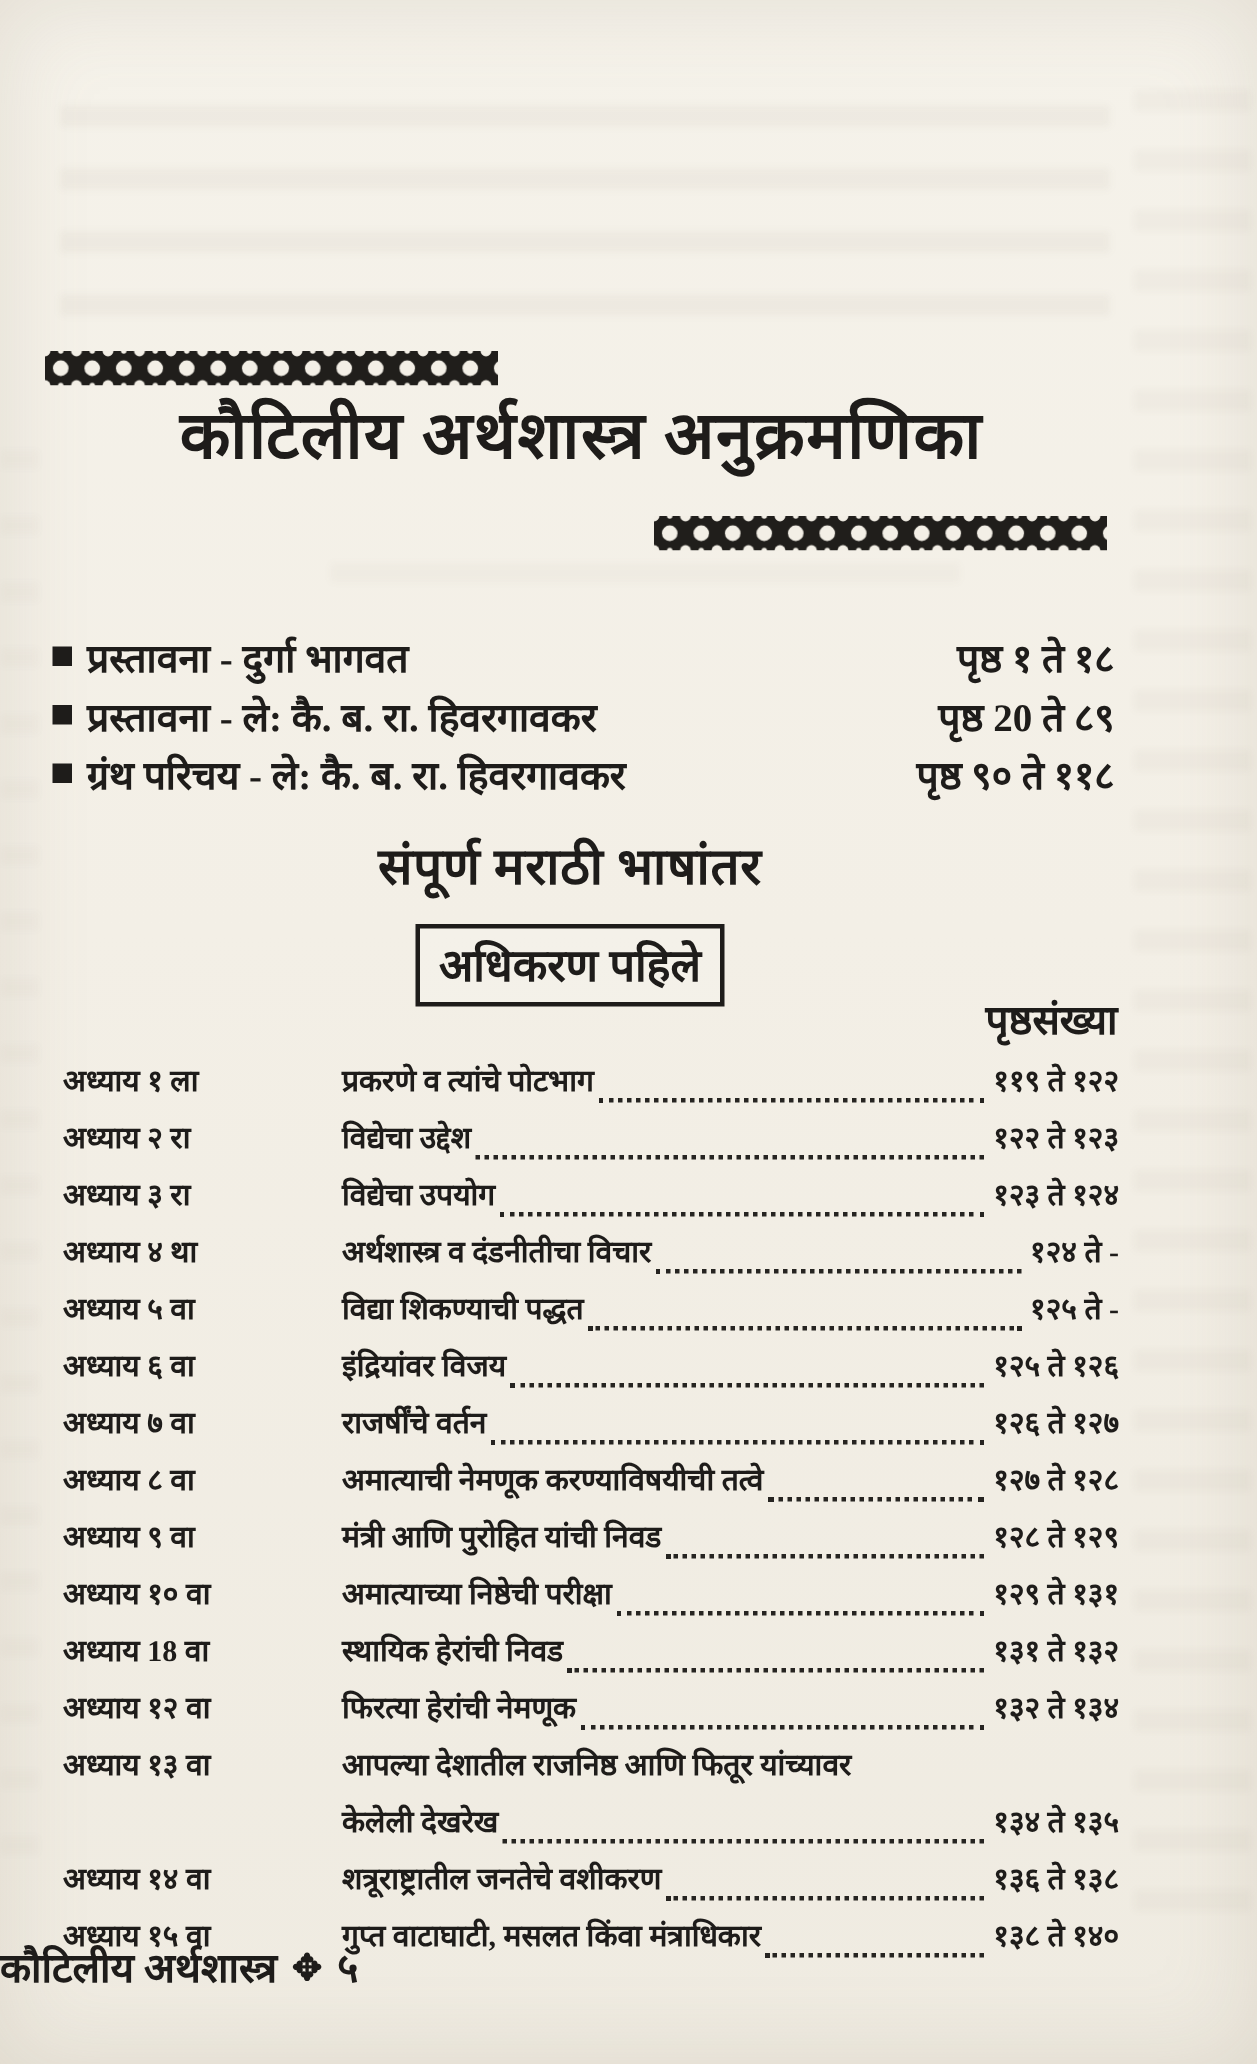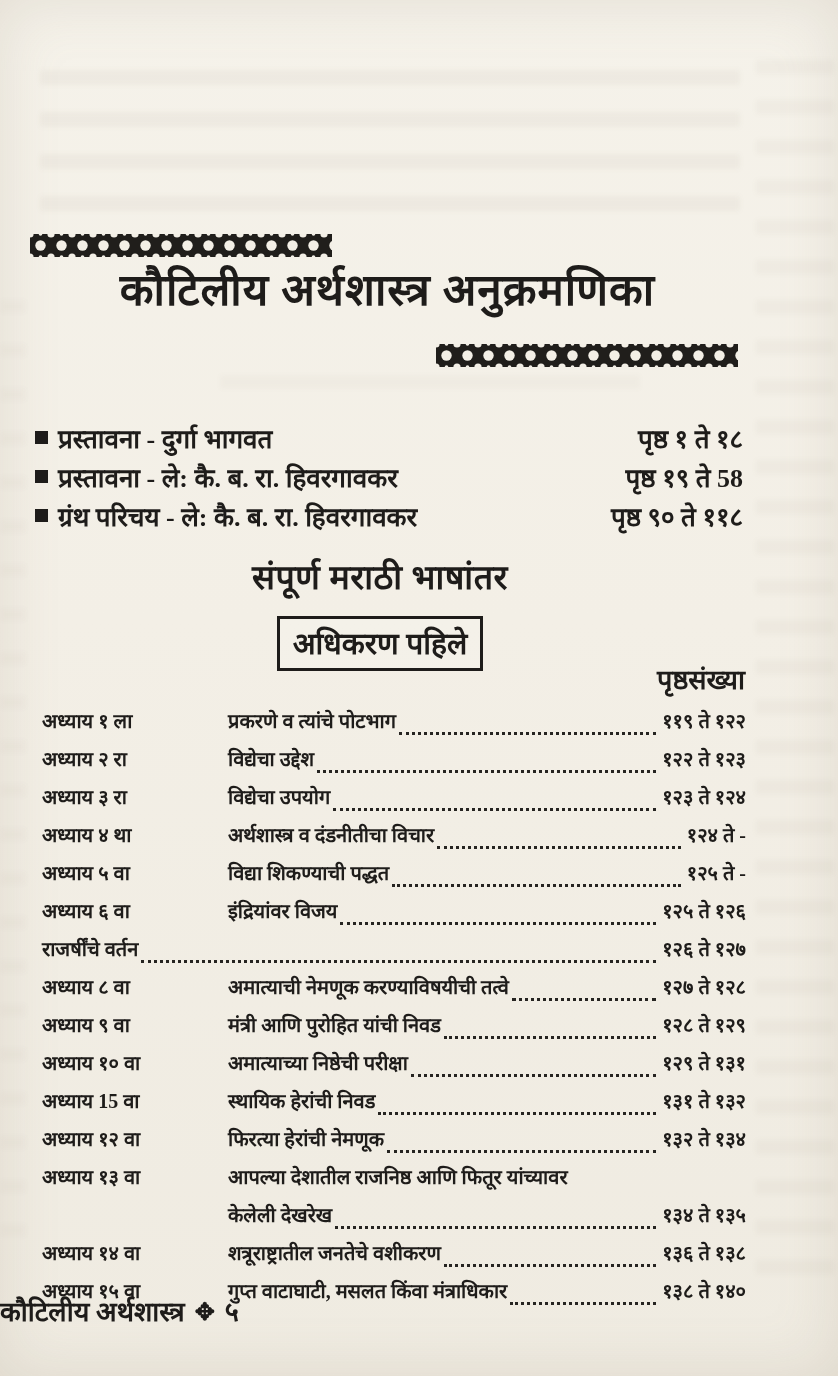--- a/index.html
+++ b/index.html
@@ -123,21 +123,21 @@
     <div class="preface-item">
       <span class="bullet"></span>
       <span>प्रस्तावना - दुर्गा भागवत</span>
       <span class="preface-spacer"></span>
       <span class="preface-pages">पृष्ठ १ ते १८</span>
     </div>
     <div class="preface-item">
       <span class="bullet"></span>
       <span>प्रस्तावना - ले: कै. ब. रा. हिवरगावकर</span>
       <span class="preface-spacer"></span>
-      <span class="preface-pages">पृष्ठ १९ ते 58</span>
+      <span class="preface-pages">पृष्ठ 20 ते ८९</span>
     </div>
     <div class="preface-item">
       <span class="bullet"></span>
       <span>ग्रंथ परिचय - ले: कै. ब. रा. हिवरगावकर</span>
       <span class="preface-spacer"></span>
       <span class="preface-pages">पृष्ठ ९० ते ११८</span>
     </div>
   </div>
 
   <div class="translation-heading">संपूर्ण मराठी भाषांतर</div>
@@ -186,20 +186,21 @@
     </div>
 
     <div class="toc-row">
       <span class="ch-no">अध्याय ६ वा</span>
       <span class="ch-title">इंद्रियांवर विजय</span>
       <span class="dots"></span>
       <span class="ch-pages">१२५ ते १२६</span>
     </div>
 
     <div class="toc-row">
+      <span class="ch-no">अध्याय ७ वा</span>
       <span class="ch-title">राजर्षींचे वर्तन</span>
       <span class="dots"></span>
       <span class="ch-pages">१२६ ते १२७</span>
     </div>
 
     <div class="toc-row">
       <span class="ch-no">अध्याय ८ वा</span>
       <span class="ch-title">अमात्याची नेमणूक करण्याविषयीची तत्वे</span>
       <span class="dots"></span>
       <span class="ch-pages">१२७ ते १२८</span>
@@ -213,21 +214,21 @@
     </div>
 
     <div class="toc-row">
       <span class="ch-no">अध्याय १० वा</span>
       <span class="ch-title">अमात्याच्या निष्ठेची परीक्षा</span>
       <span class="dots"></span>
       <span class="ch-pages">१२९ ते १३१</span>
     </div>
 
     <div class="toc-row">
-      <span class="ch-no">अध्याय 15 वा</span>
+      <span class="ch-no">अध्याय 18 वा</span>
       <span class="ch-title">स्थायिक हेरांची निवड</span>
       <span class="dots"></span>
       <span class="ch-pages">१३१ ते १३२</span>
     </div>
 
     <div class="toc-row">
       <span class="ch-no">अध्याय १२ वा</span>
       <span class="ch-title">फिरत्या हेरांची नेमणूक</span>
       <span class="dots"></span>
       <span class="ch-pages">१३२ ते १३४</span>

